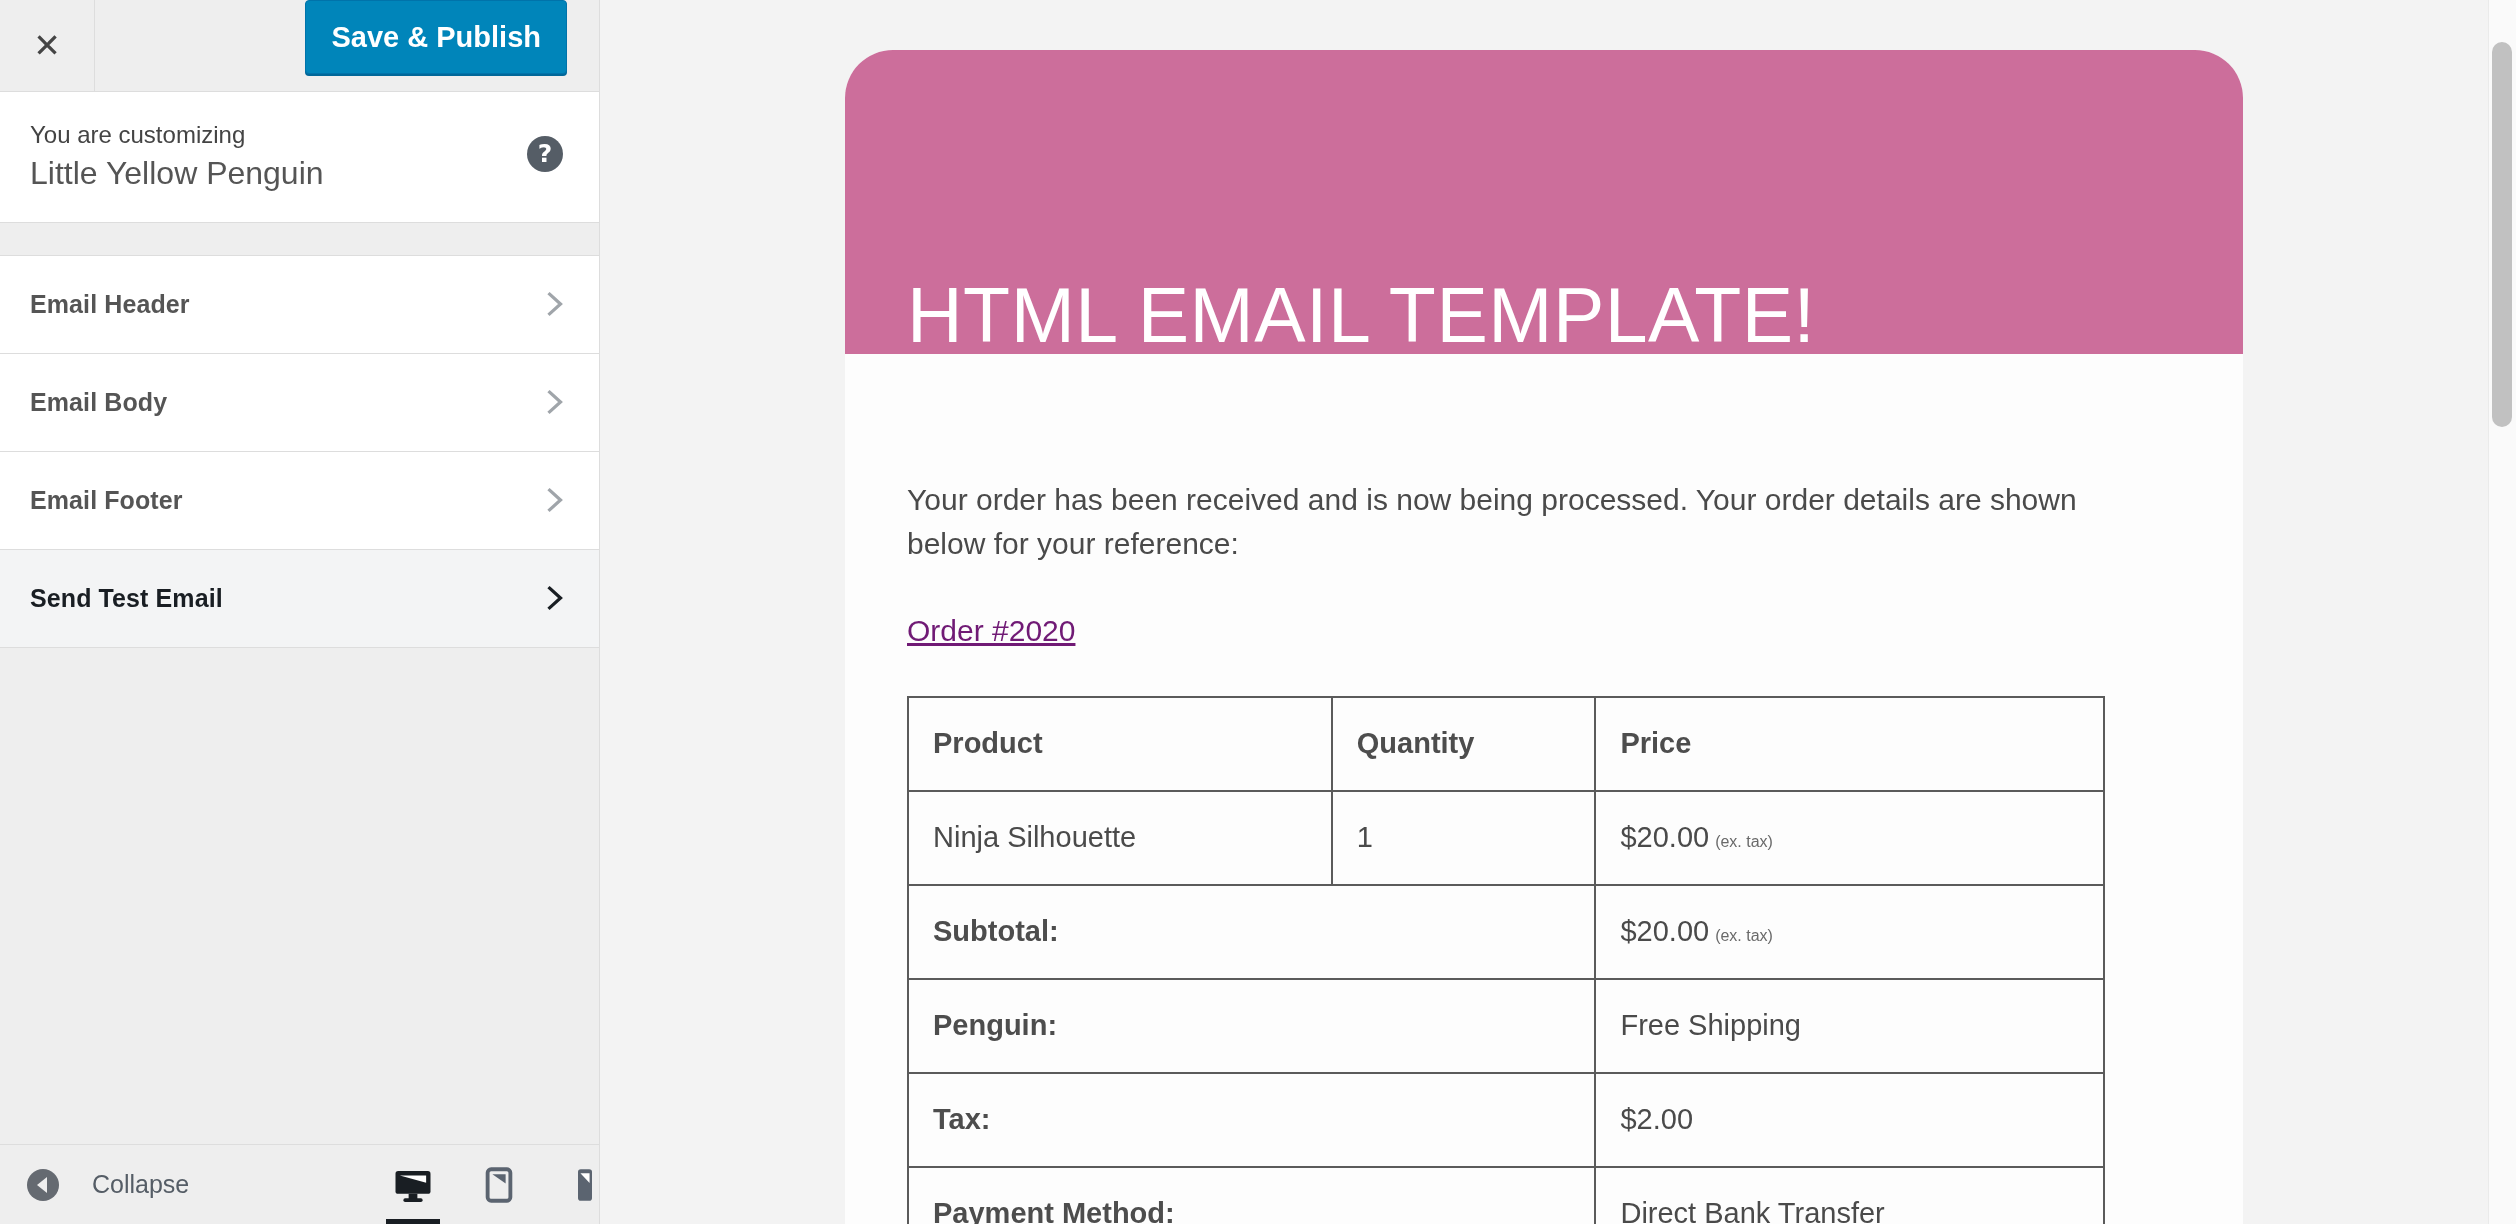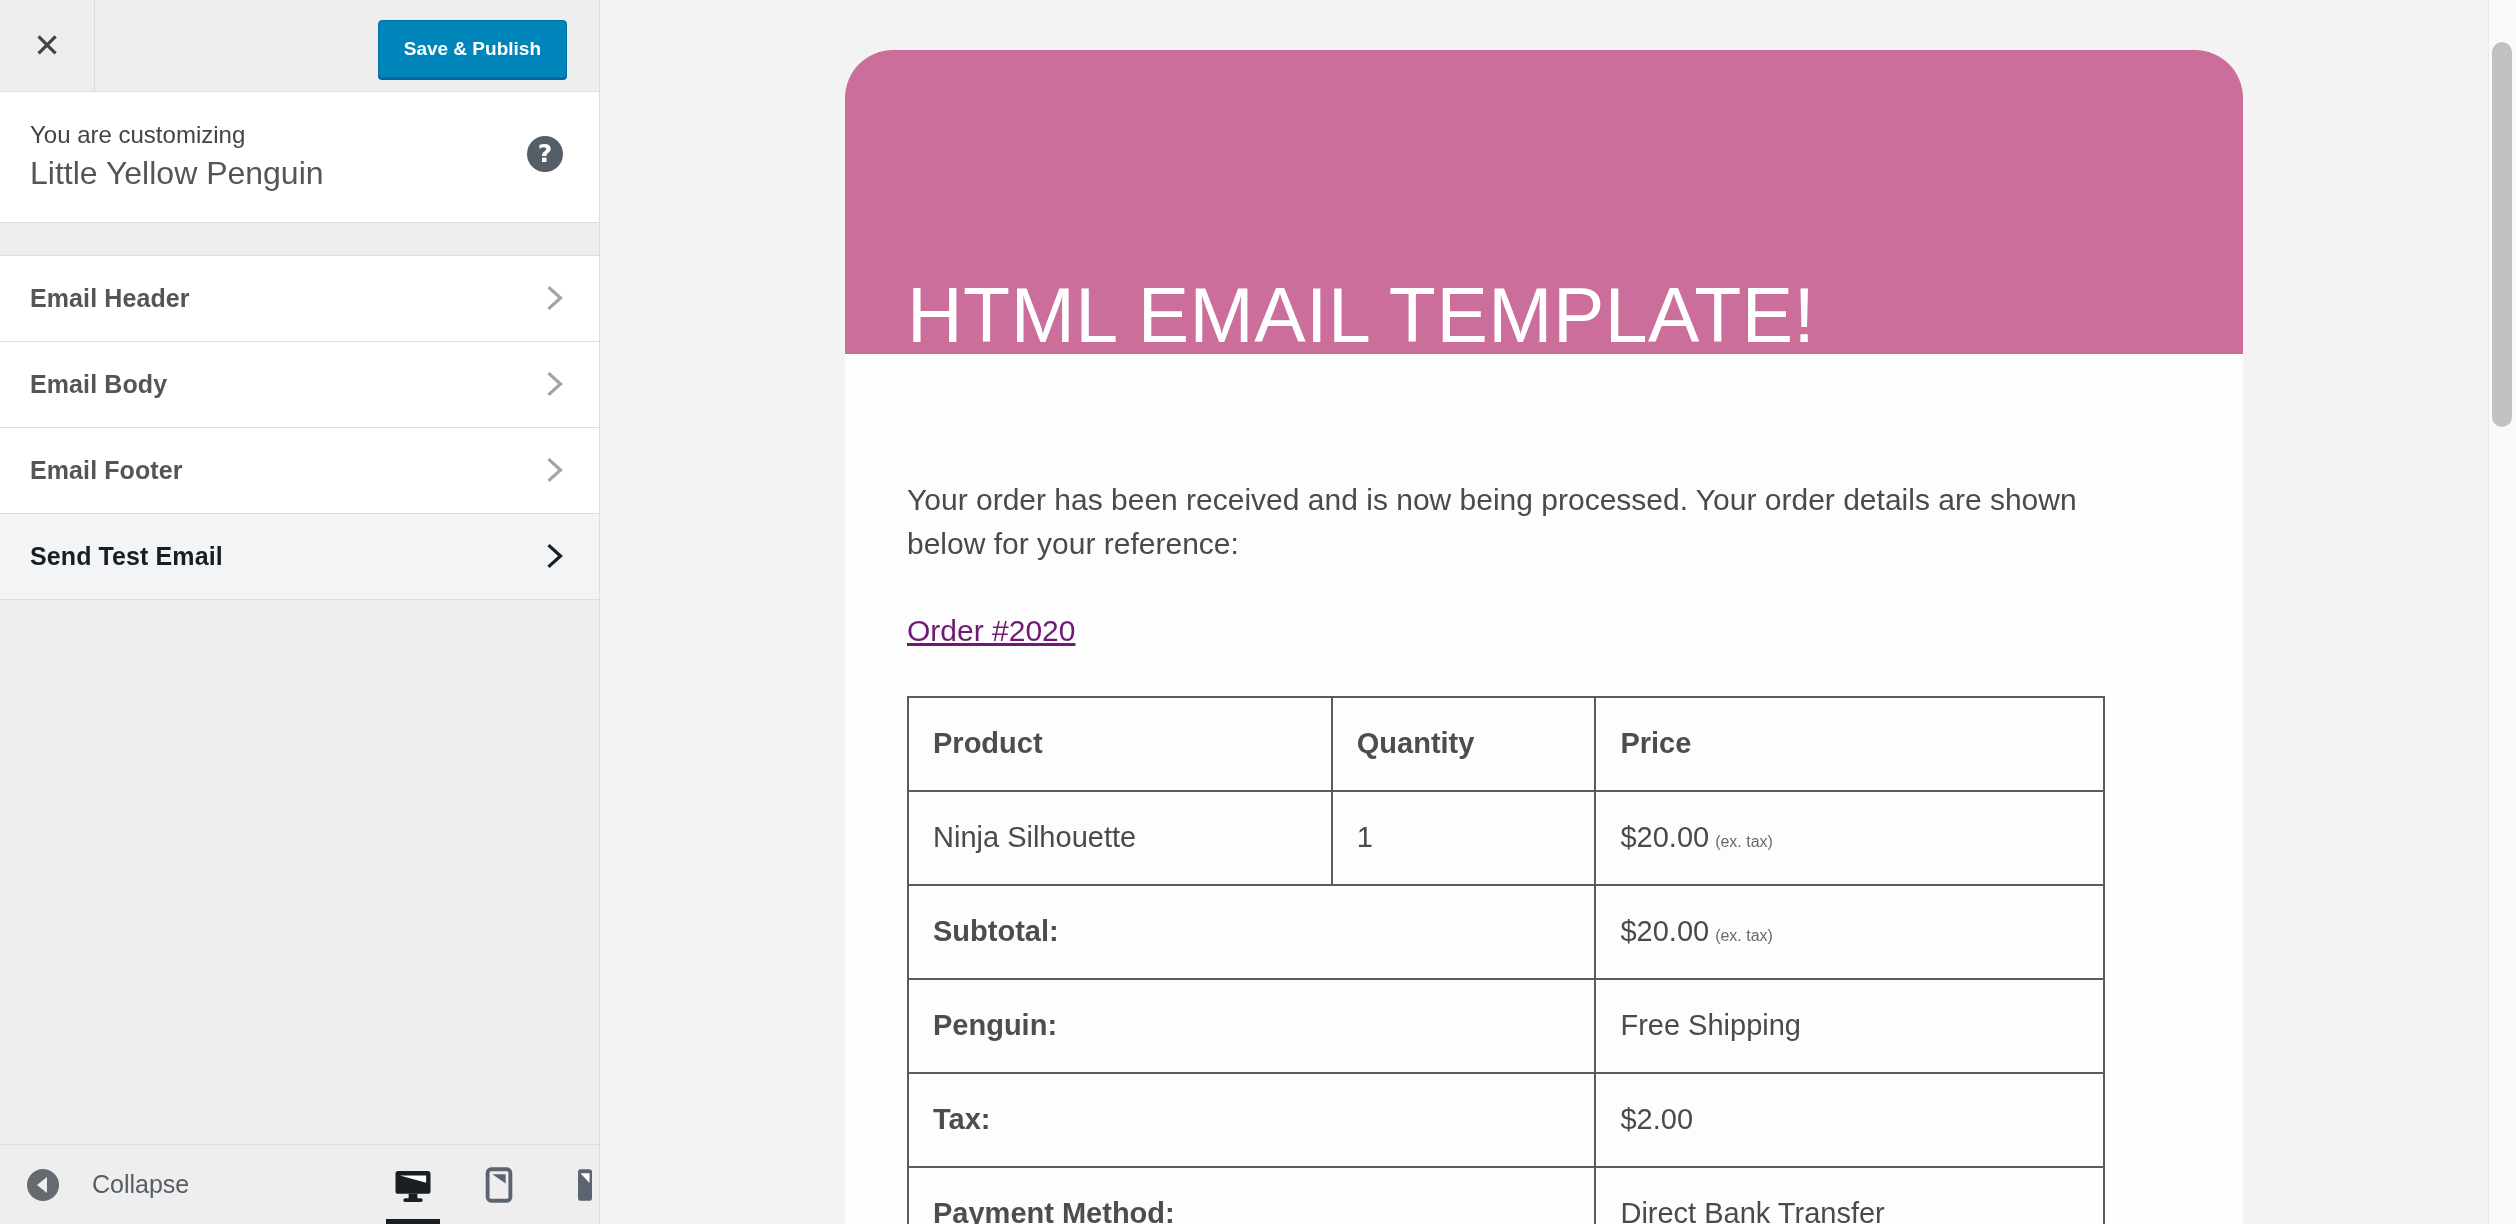--- a/index.html
+++ b/index.html
@@ -54,29 +54,29 @@
     font-size: 33px;
     color: #444444;
     font-weight: 400;
     line-height: 1;
     font-family: "DejaVu Sans", sans-serif;
   }
 
   .header-spacer { flex: 1 1 auto; }
 
   .save-publish {
-    margin: 20px 32px 16px 0;
+    margin: 0 32px 16px 0;
     background: #0085ba;
     border: 1px solid #0073aa;
     border-radius: 4px;
     color: #ffffff;
-    font-size: 19px;
+    font-size: 29px;
     font-weight: bold;
     padding: 0 25px;
-    height: 58px;
+    height: 74px;
     line-height: 56px;
     cursor: pointer;
     box-shadow: 0 2px 0 #006799;
     white-space: nowrap;
     font-family: "Liberation Sans", sans-serif;
   }
 
   .theme-info {
     background: #ffffff;
     border-bottom: 1px solid #dddddd;
@@ -117,21 +117,21 @@
   .gray-gap {
     flex: 0 0 33px;
     background: #eeeeee;
     border-bottom: 1px solid #dddddd;
   }
 
   .panel-list { flex: 0 0 auto; }
 
   .panel-item {
     position: relative;
-    height: 86px;
+    height: 98px;
     background: #ffffff;
     border-bottom: 1px solid #dddddd;
     display: flex;
     align-items: center;
     padding: 0 30px;
     cursor: pointer;
   }
   .panel-item.alt { background: #f3f4f5; }
   .panel-item .label {
     font-size: 25px;

